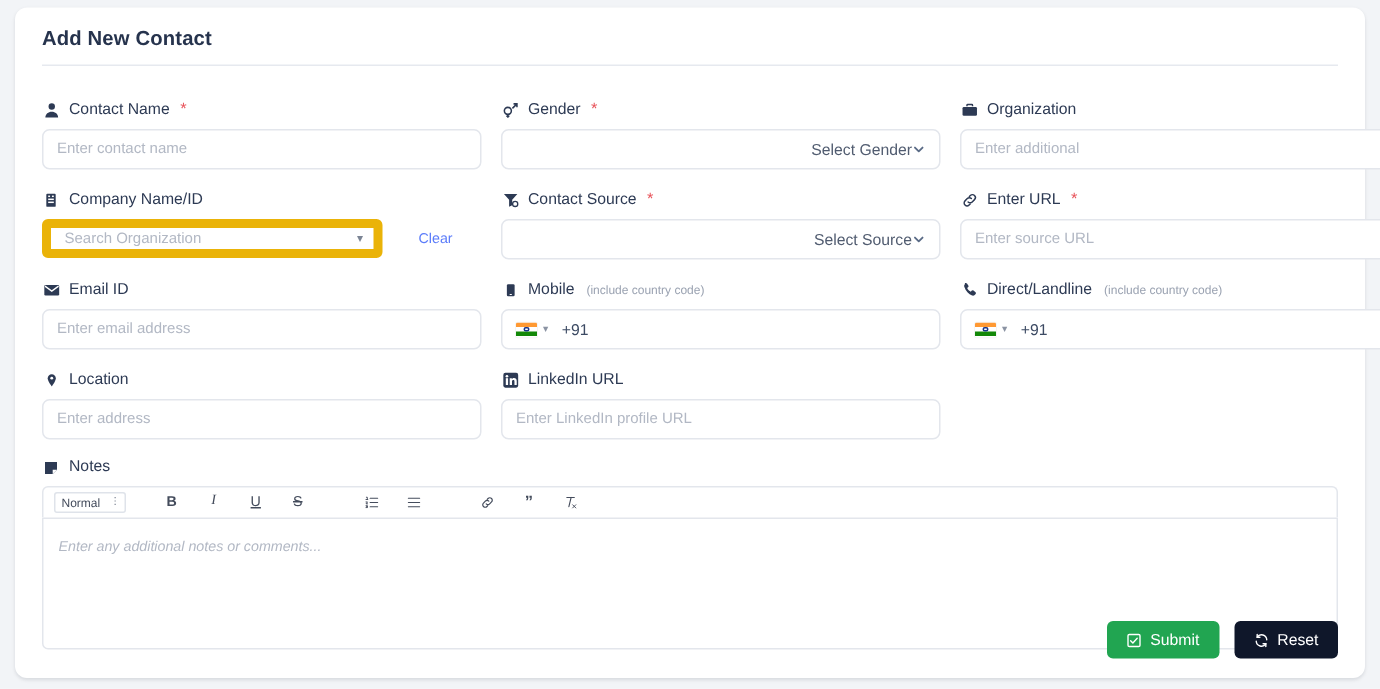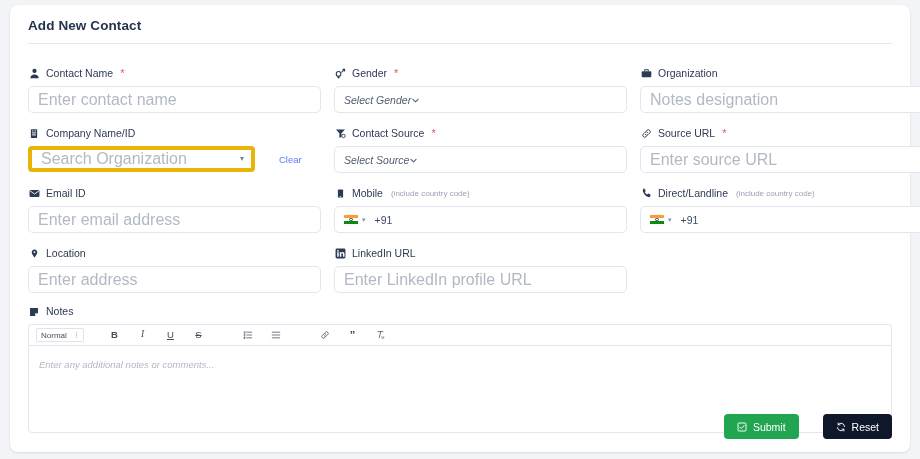--- a/index.html
+++ b/index.html
@@ -60,31 +60,31 @@
 
   .input, .selectbox {
     width: 100%; height: 27px;
     border: 1px solid #e3e6ec; border-radius: 5px;
     background: #fff;
     font-size: 10.5px; color: #3c4a63;
     padding: 0 9px;
     display: flex; align-items: center;
     font-family: "Liberation Sans", sans-serif;
   }
-  .ph { color: #b2b8c4; font-size: 16px; }
+  .ph { color: #b2b8c4; font-size: 10px; }
   .val { color: #515c70; font-size: 10.5px; }
 
-  .selectbox { justify-content: flex-start; font-style: italic; }
+  .selectbox { justify-content: flex-end; }
   .caret { width: 9px; height: 9px; color: #5a6b86; flex: none; }
 
   
   .org-row { display: flex; align-items: center; }
   .org-select {
     width: 227px; height: 26px;
-    border: 4px solid #eab308; border-radius: 4px;
+    border: 6px solid #eab308; border-radius: 4px;
     background: #fff; display: flex; align-items: center;
     justify-content: space-between; padding: 0 7px 0 9px;
   }
   .org-caret { color: #7b8494; font-size: 8px; line-height: 1; }
   .clear-link {
     color: #5b7cfa; font-size: 9.5px; margin-left: 24px; cursor: pointer;
   }
 
   
   .phone { display: flex; align-items: center; gap: 6px; }
@@ -126,21 +126,21 @@
     height: 88px;
     border: 1px solid #e3e6ec;
     border-radius: 0 0 4px 4px;
     background: #fff;
     padding: 8px 10px;
   }
   .editor-ph { color: #b2b8c4; font-size: 9.5px; font-style: italic; }
 
   .footer {
     position: absolute; right: 18px; bottom: 13px;
-    display: flex; align-items: center; gap: 24px;
+    display: flex; align-items: center; gap: 10px;
   }
   .btn {
     display: inline-flex; align-items: center; gap: 6px;
     height: 25px; padding: 0 13px;
     border: none; border-radius: 4px;
     color: #fff; font-size: 10.5px; font-weight: 500;
     font-family: "Liberation Sans", sans-serif;
     cursor: pointer;
   }
   .btn svg { display:block; }
@@ -200,21 +200,21 @@
         <div class="lbl">
           <span class="ico">
             <svg viewBox="0 0 16 16" width="11" height="11" fill="currentColor">
                 <path d="M6 1.8h4a1.4 1.4 0 0 1 1.4 1.4v1H10V3.2H6v1H4.6v-1A1.4 1.4 0 0 1 6 1.8z"></path>
                 <rect x="1" y="4.8" width="14" height="8.6" rx="1.3"></rect>
               </svg>
           </span>
           <span class="txt">Organization</span>
         </div>
         <div class="input">
-          <span class="ph">Notes designation</span>
+          <span class="ph">Enter additional</span>
         </div>
       </div>
 
       <div class="field">
         <div class="lbl">
           <span class="ico">
             <svg viewBox="0 0 16 16" width="10" height="11" fill="currentColor">
                 <rect x="3" y="1" width="10" height="14" rx="1"></rect>
                 <rect x="5" y="3" width="2" height="1.6" fill="#fff"></rect>
                 <rect x="9" y="3" width="2" height="1.6" fill="#fff"></rect>
@@ -255,21 +255,21 @@
       </div>
 
       <div class="field">
         <div class="lbl">
           <span class="ico">
             <svg viewBox="0 0 16 16" width="11" height="11" fill="none" stroke="currentColor" stroke-width="1.4" stroke-linecap="round">
                 <path d="M6.4 9.6a2.8 2.8 0 0 0 4 0l2.2-2.2a2.8 2.8 0 1 0-4-4l-1 1"></path>
                 <path d="M9.6 6.4a2.8 2.8 0 0 0-4 0L3.4 8.6a2.8 2.8 0 1 0 4 4l1-1"></path>
               </svg>
           </span>
-          <span class="txt">Source URL</span>
+          <span class="txt">Enter URL</span>
           <span class="req">*</span>
         </div>
         <div class="input">
           <span class="ph">Enter source URL</span>
         </div>
       </div>
 
       <div class="field">
         <div class="lbl">
           <span class="ico">

